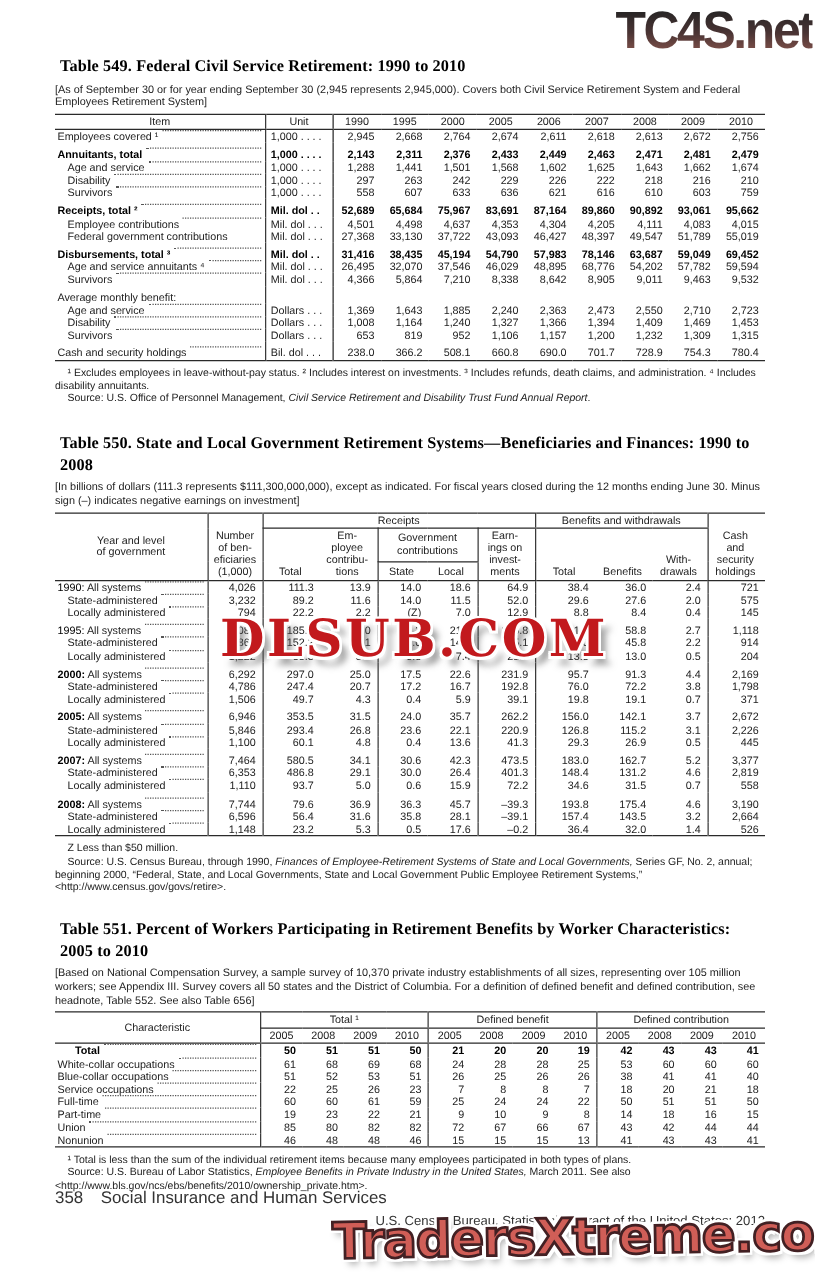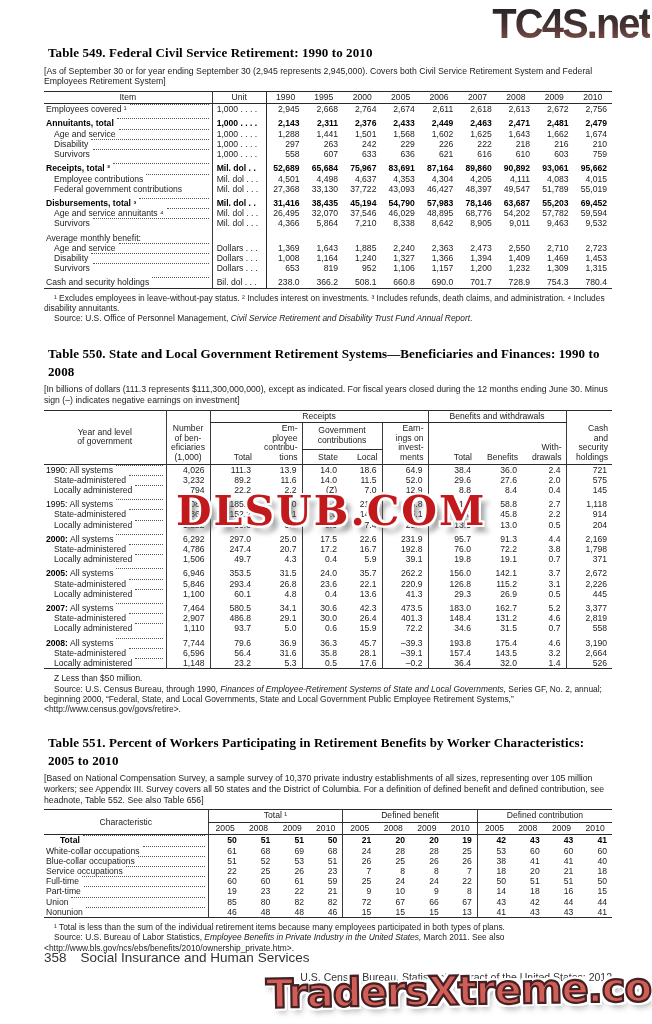--- a/index.html
+++ b/index.html
@@ -18,21 +18,21 @@
   .mt550{margin-top:22px;}
   .mt551{margin-top:20px;}
   .headnote{font-size:8.7px;line-height:10.6px;margin:3px 0 0 0;color:#222;}
   table{border-collapse:collapse;table-layout:fixed;width:568px;margin-top:4px;
         border-top:1.6px solid #2a2a2a;border-bottom:1.6px solid #2a2a2a;
         font-size:8.6px;color:#222;}
   th{font-weight:normal;font-size:8.6px;padding:1px 2px;line-height:9.6px;}
   td{padding:0 0 0 2px;line-height:10.2px;vertical-align:bottom;}
   .num{text-align:right;padding-right:5px;}
   .ctr{text-align:center;}
-  .rgt{text-align:right;padding-right:4px;}
+  .rgt{text-align:center;padding-right:4px;}
   .pre{white-space:pre-line;}
   .vl{border-left:1px solid #3a3a3a;}
   .vl2{border-left:1.6px solid #2a2a2a;}
   .hb{border-bottom:1px solid #2a2a2a;}
   .bb{border-bottom:1px solid #2a2a2a;}
   .vb{vertical-align:bottom;}
   .vm{vertical-align:middle;}
   tr.b td{font-weight:bold;color:#000;}
   tr.gap td{padding-top:4px;}
   .dw{display:flex;align-items:flex-start;}
@@ -262,21 +262,21 @@
               </div>
             </td>
             <td class="unitcell vl">Mil. dol . .</td>
             <td class="num vl2">31,416</td>
             <td class="num">38,435</td>
             <td class="num">45,194</td>
             <td class="num">54,790</td>
             <td class="num">57,983</td>
             <td class="num">78,146</td>
             <td class="num">63,687</td>
-            <td class="num">55,203</td>
+            <td class="num">59,049</td>
             <td class="num">69,452</td>
           </tr>
           <tr>
             <td class="ind">
               <div class="dw">
                 <span>Age and service annuitants ⁴</span>
                 <span class="dots"></span>
               </div>
             </td>
             <td class="unitcell vl">Mil. dol . . .</td>
@@ -697,21 +697,21 @@
             <td class="num">5.2</td>
             <td class="num vl">3,377</td>
           </tr>
           <tr>
             <td class="ind">
               <div class="dw">
                 <span>State-administered</span>
                 <span class="dots"></span>
               </div>
             </td>
-            <td class="num vl">2,907</td>
+            <td class="num vl">6,353</td>
             <td class="num vl">486.8</td>
             <td class="num">29.1</td>
             <td class="num vl">30.0</td>
             <td class="num">26.4</td>
             <td class="num vl">401.3</td>
             <td class="num vl">148.4</td>
             <td class="num">131.2</td>
             <td class="num">4.6</td>
             <td class="num vl">2,819</td>
           </tr>

